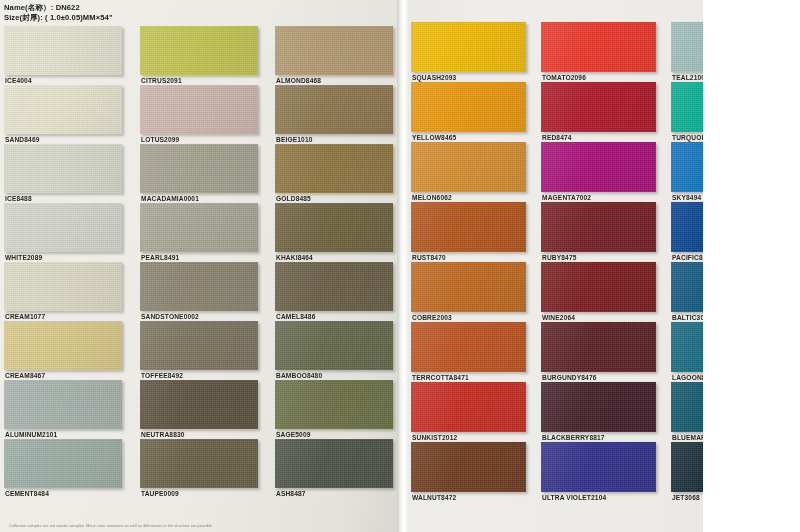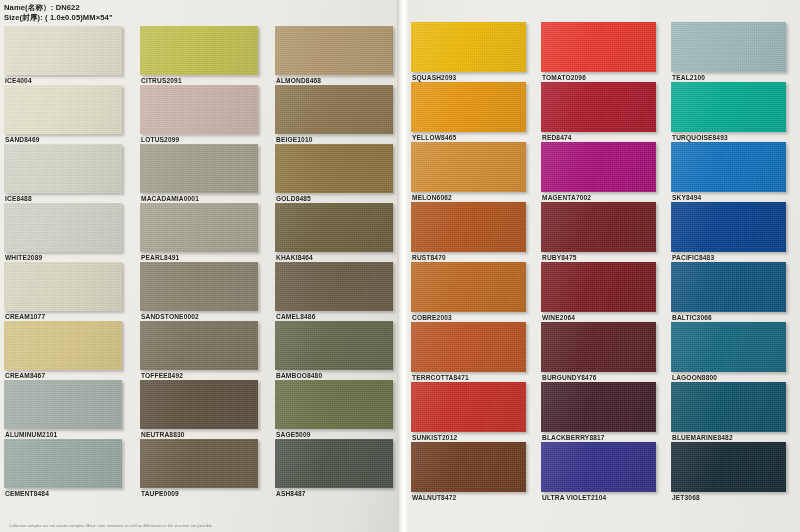--- a/index.html
+++ b/index.html
@@ -6,21 +6,21 @@
   html, body {
     margin: 0;
     padding: 0;
     background: #ffffff;
   }
   body {
     font-family: "Liberation Sans", sans-serif;
   }
   #page {
     position: relative;
-    width: 800px;
+    width: 703px;
     height: 532px;
     overflow: hidden;
     background: #fde047;
   }
   
   .page-panel {
     position: absolute;
     top: 0;
     height: 532px;
   }

